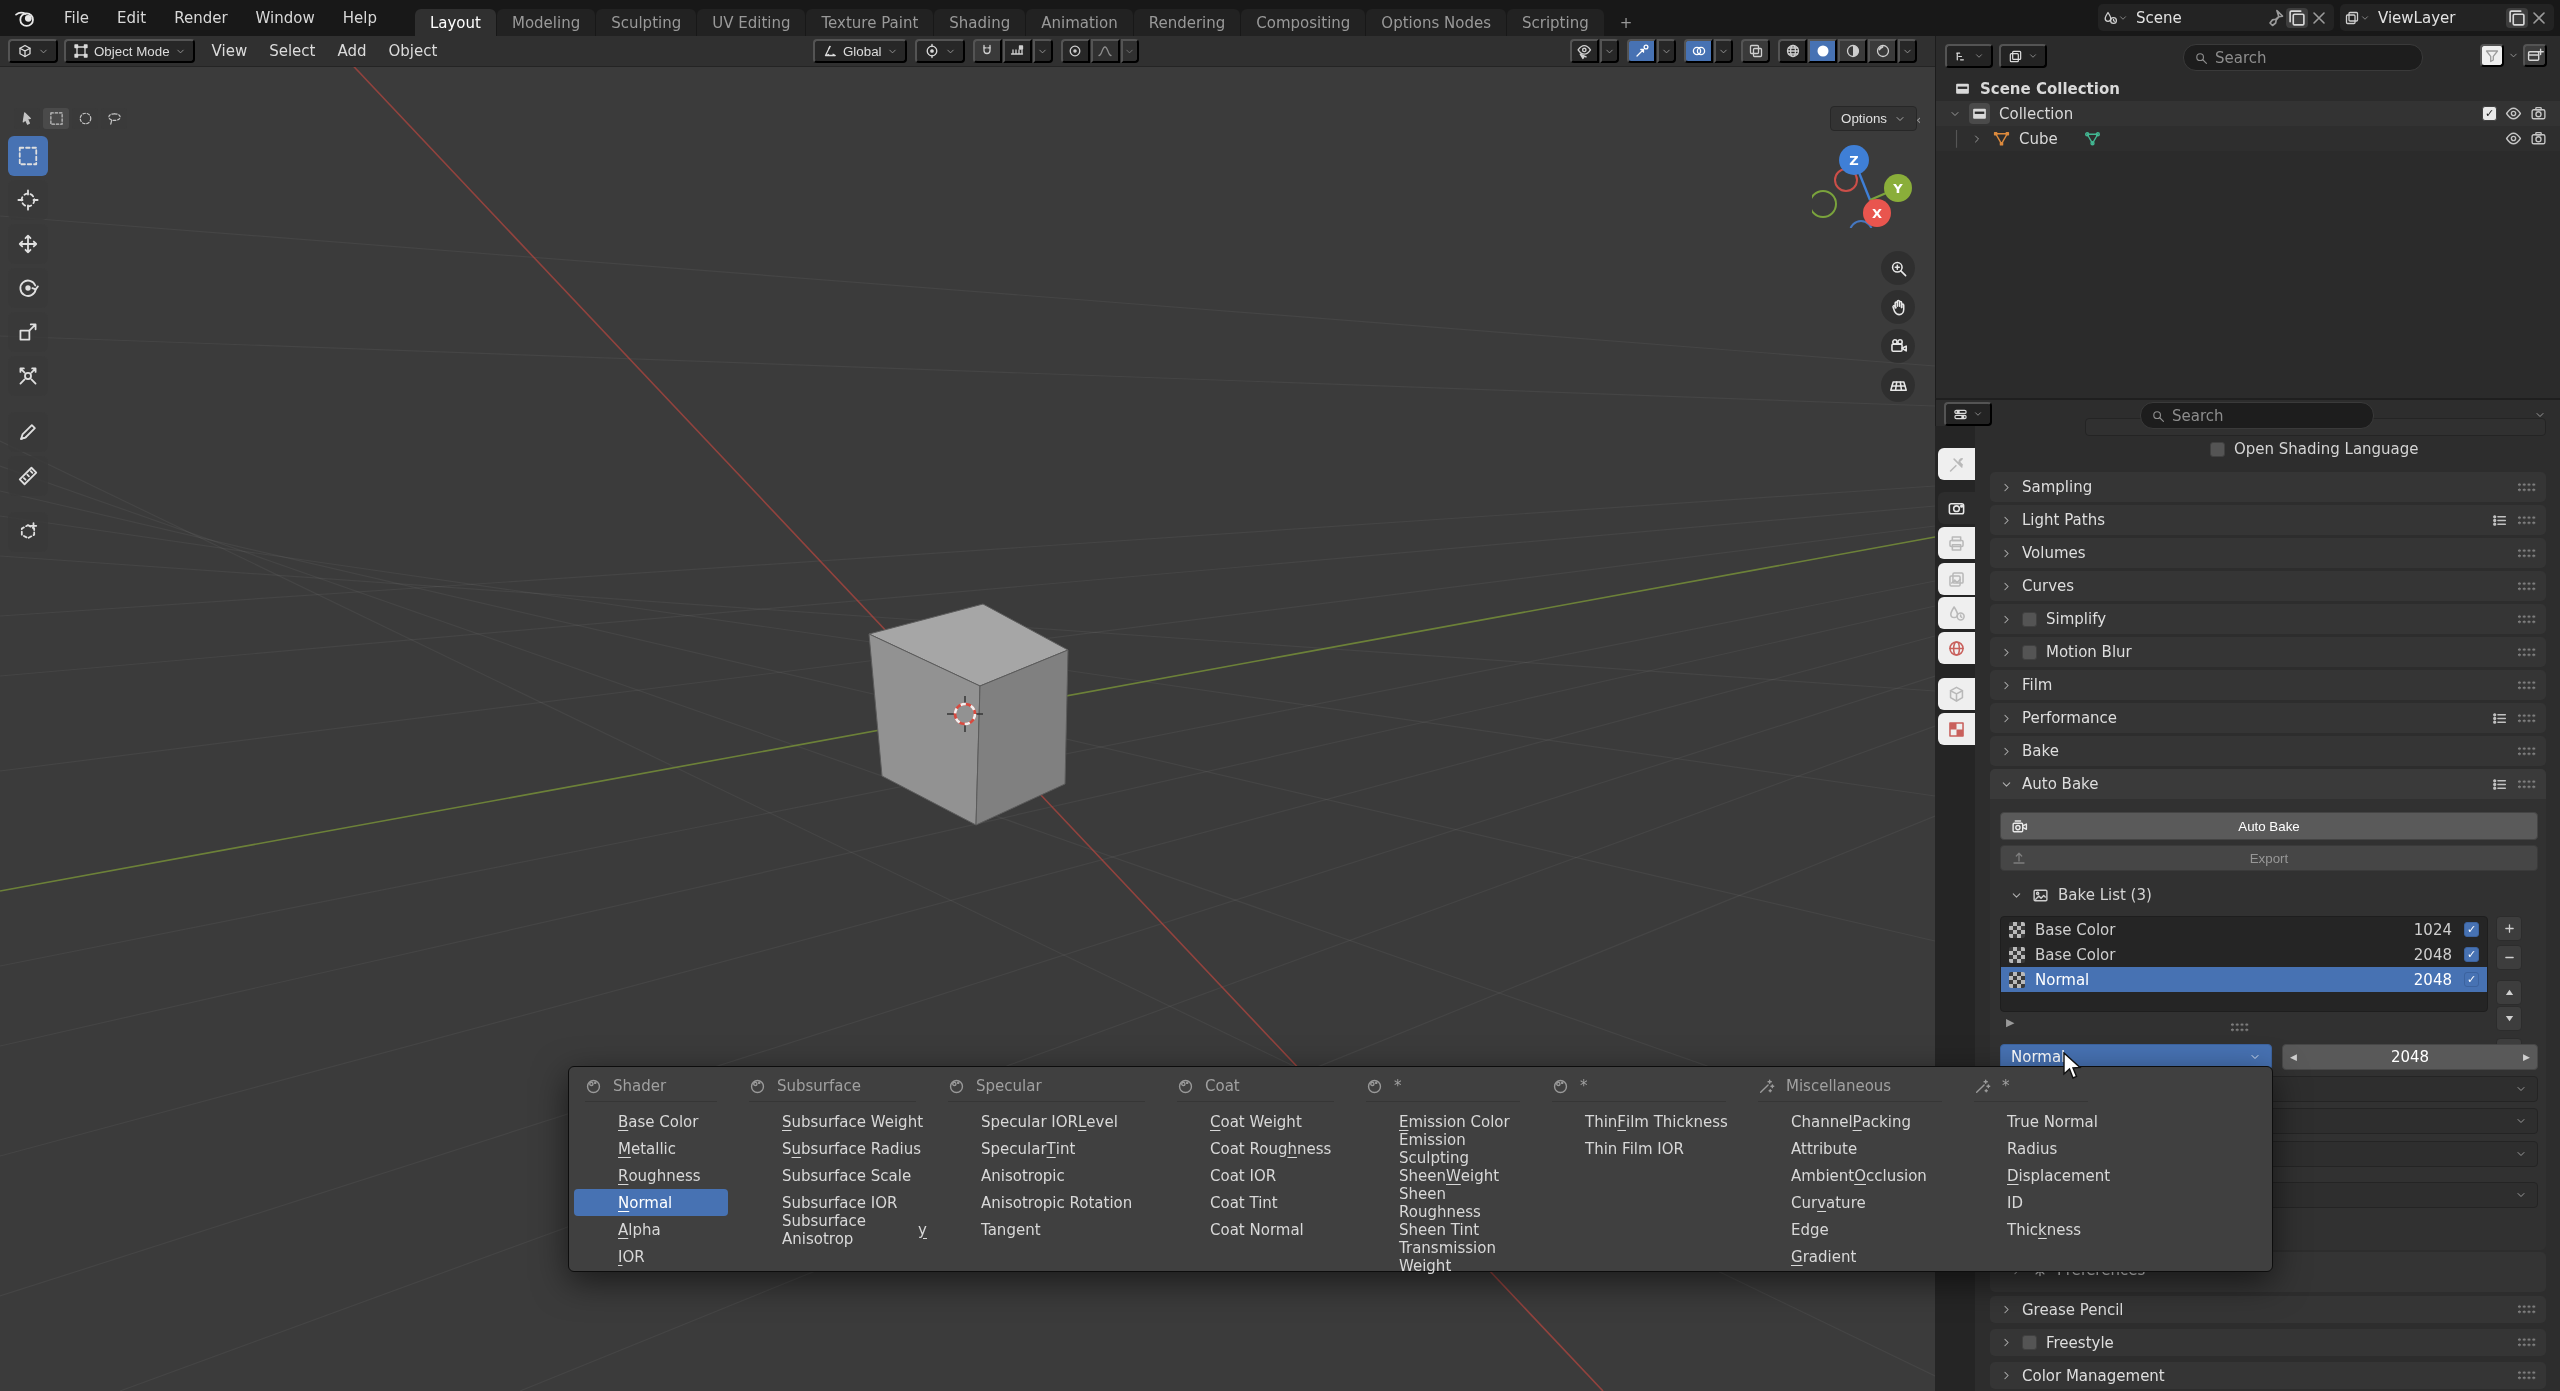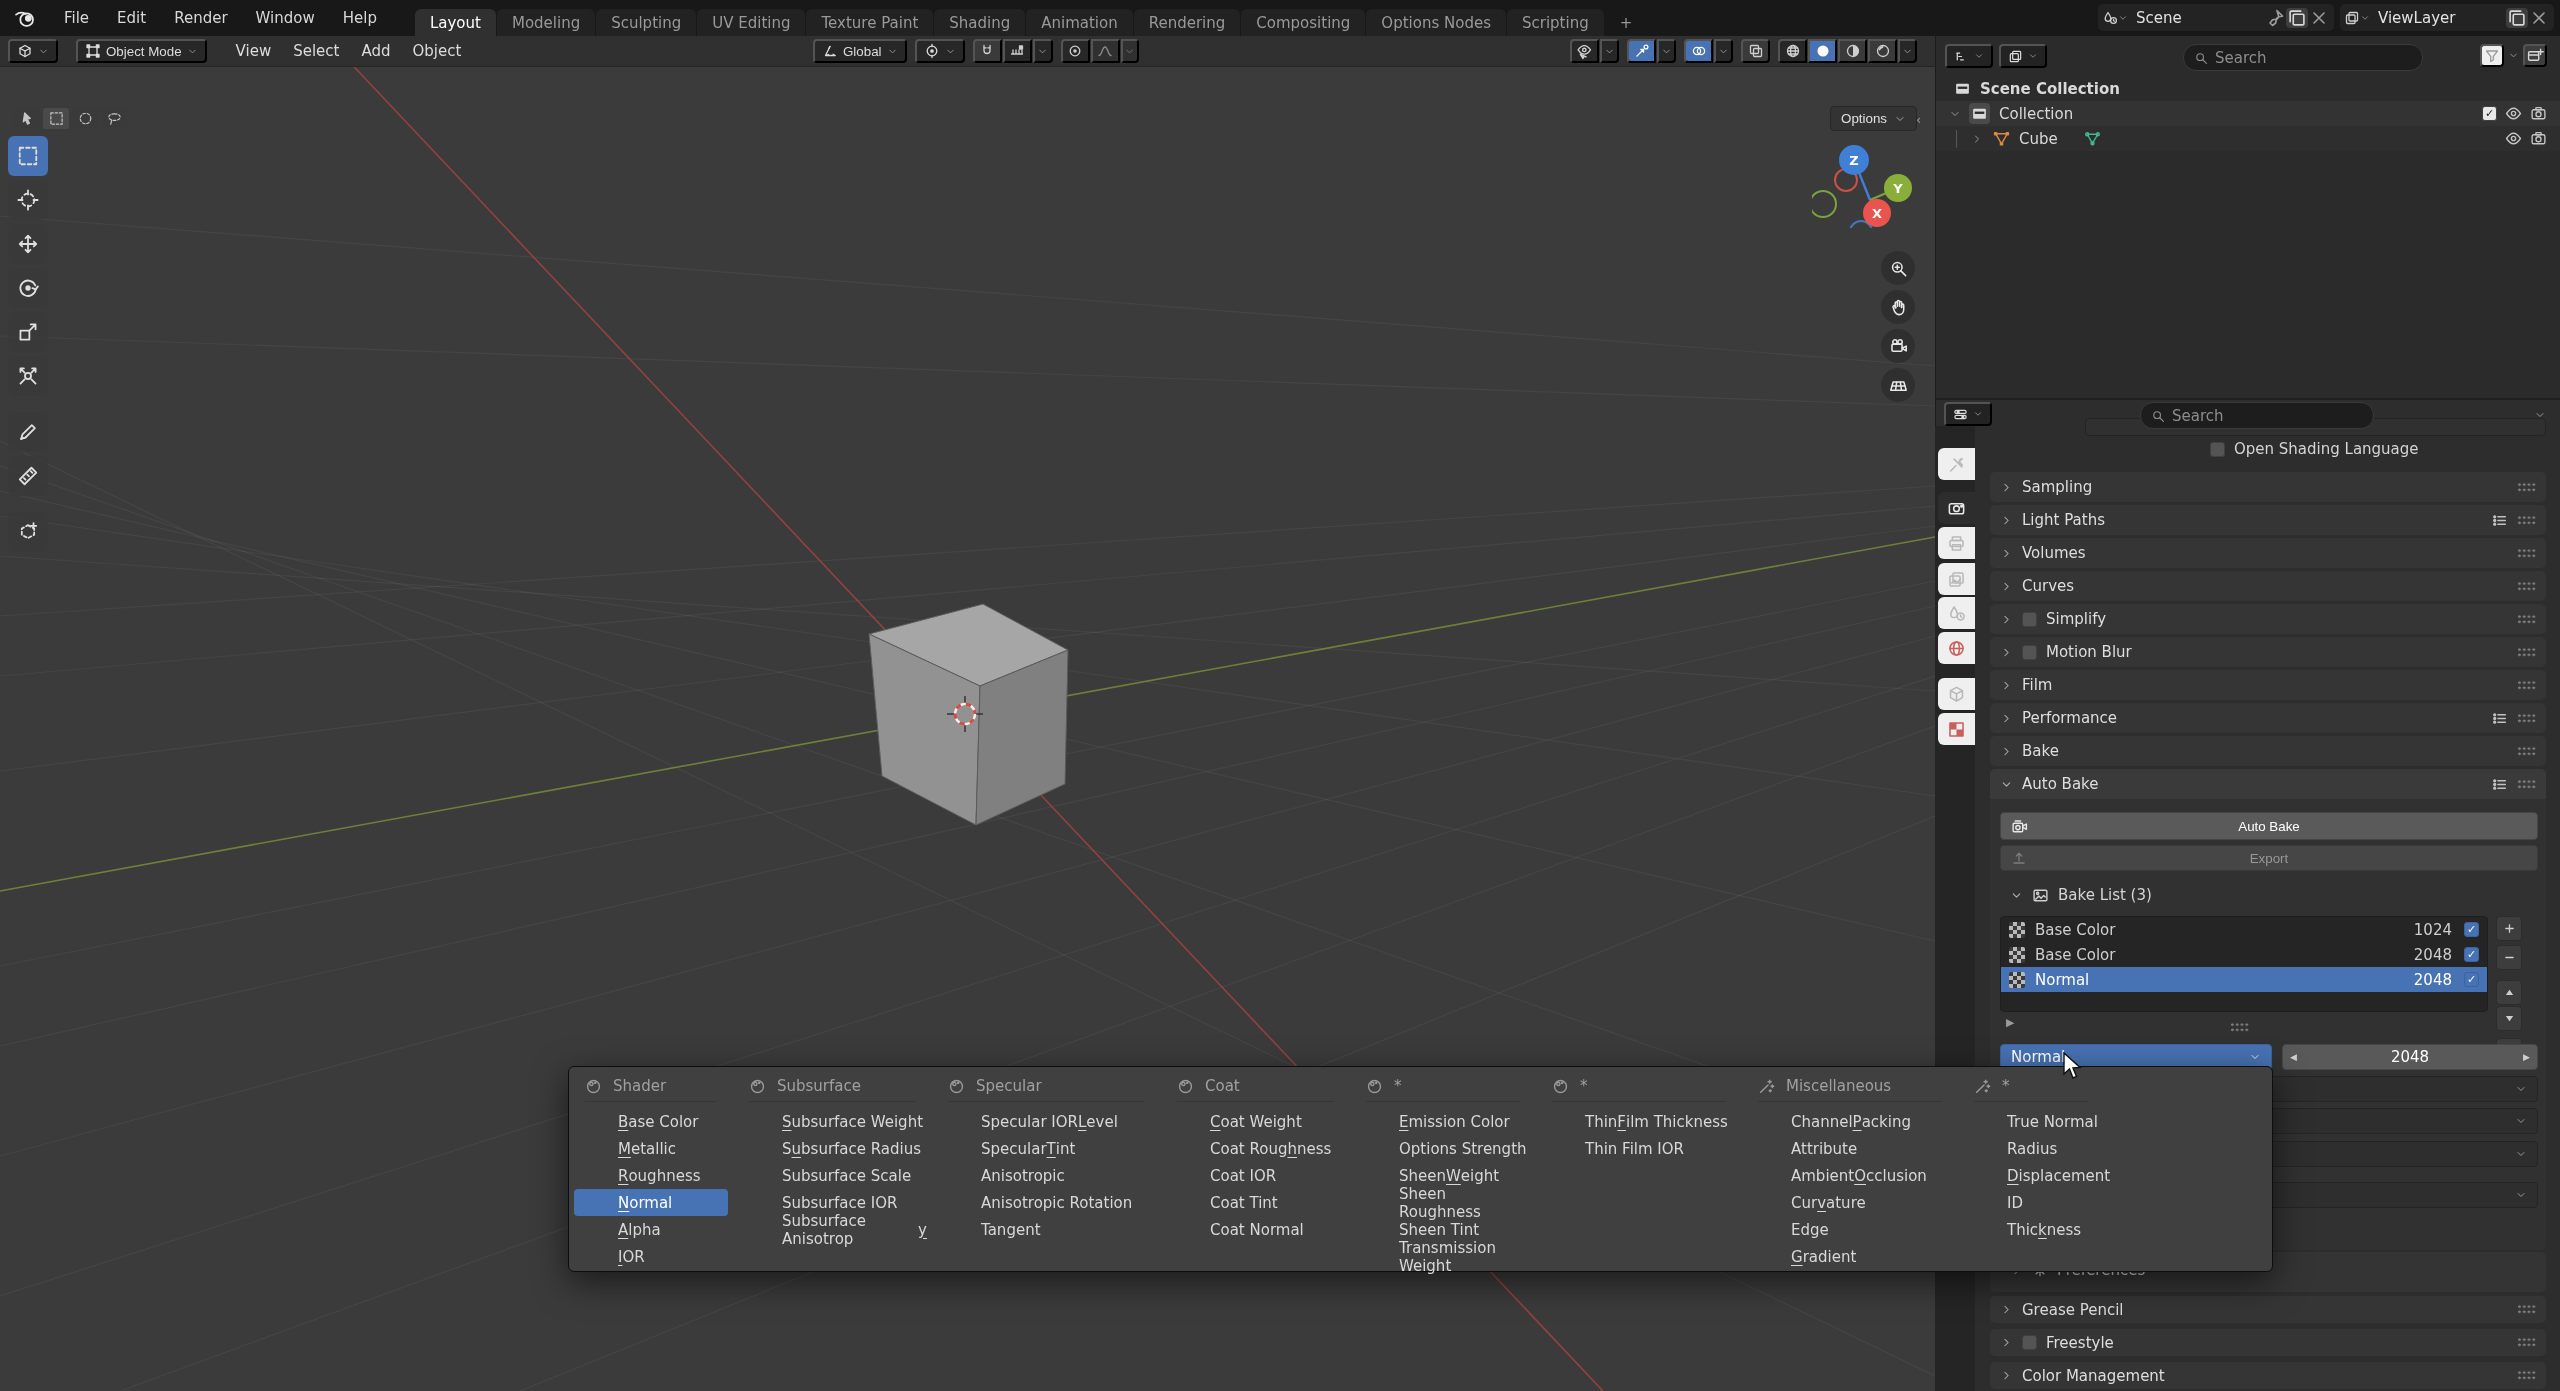--- a/index.html
+++ b/index.html
@@ -372,21 +372,21 @@
               <path d="M3.5 5h9l2 7h-13z"></path>
               <path d="M6.5 5l-1 7M9.5 5l1 7M2.8 8.5h10.4"></path>
             </svg>
           </span>
         </button>
       </div>
     <div class="abs" style="left:1916px;top:76px;color:#9a9a9a;font-size:13px;">‹</div>
   </div>
 
   <div id="vp-header">
-    <div class="row" style="position:absolute;left:8px;top:3px;gap:18px;">
+    <div class="row" style="position:absolute;left:8px;top:3px;gap:6px;">
       <button class="hbtn">
         <span class="ic" style="width:16px;height:16px;">
             <svg viewBox="0 0 16 16" fill="none" stroke="currentColor" stroke-width="1.3" stroke-linecap="round" stroke-linejoin="round">
               <path d="M8 2.5l5 2.8v5.4L8 13.5 3 10.7V5.3z"></path>
               <path d="M8 8v5.5M3 5.3L8 8l5-2.7"></path>
             </svg>
           </span>
         <span class="ic" style="width:11px;height:11px;color:#9a9a9a;">
             <svg viewBox="0 0 16 16" fill="none" stroke="currentColor" stroke-width="1.3" stroke-linecap="round" stroke-linejoin="round">
               <path d="M4 6l4 4 4-4"></path>
@@ -1263,21 +1263,21 @@
             <svg viewBox="0 0 16 16" fill="none" stroke="currentColor" stroke-width="1.3" stroke-linecap="round" stroke-linejoin="round">
               <circle cx="8" cy="8" r="5.6"></circle>
               <circle cx="6" cy="5.6" r="1.5"></circle>
               <circle cx="9.6" cy="4.6" r="0.5" fill="currentColor"></circle>
             </svg>
           </span>
           <span>*</span>
         </div>
         <div class="msep"></div>
         <div class="mitem"><span class="u">E</span>mission Color</div>
-        <div class="mitem">Options Strength</div>
+        <div class="mitem">Emission Sculpting</div>
         <div class="mitem">Sheen <span class="u">W</span>eight</div>
         <div class="mitem">Sheen Roughness</div>
         <div class="mitem">Sheen Tint</div>
         <div class="mitem">Transmission Weight</div>
       </div>
       <div class="mcol" style="width: 206px;">
         <div class="mhead">
           <span class="ic" style="width: 17px; height: 17px; color: rgb(154, 154, 154);">
             <svg viewBox="0 0 16 16" fill="none" stroke="currentColor" stroke-width="1.3" stroke-linecap="round" stroke-linejoin="round">
               <circle cx="8" cy="8" r="5.6"></circle>

